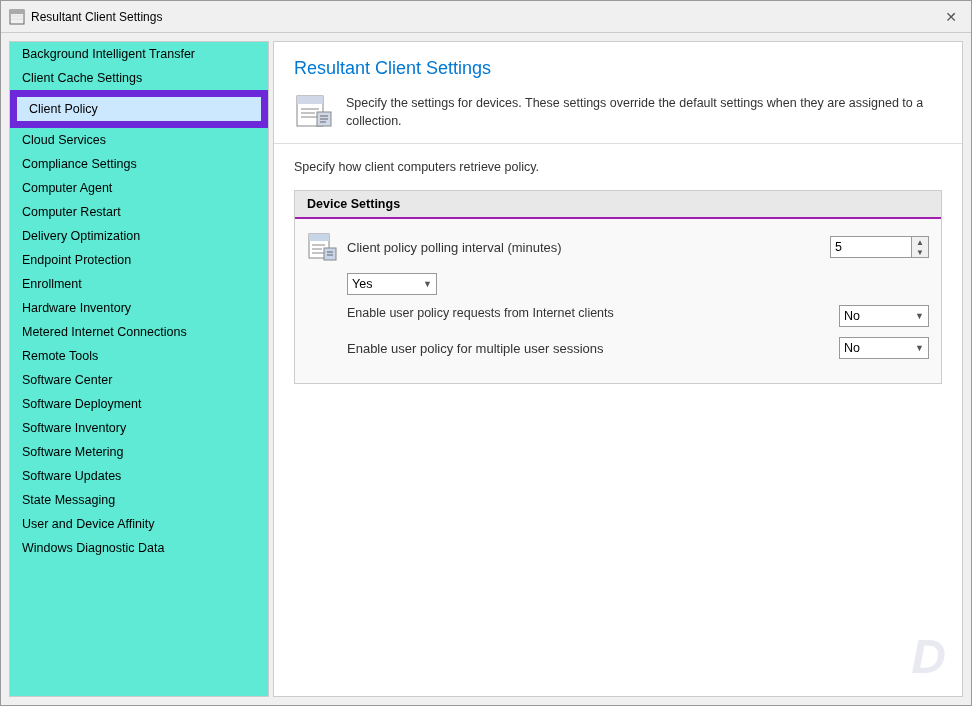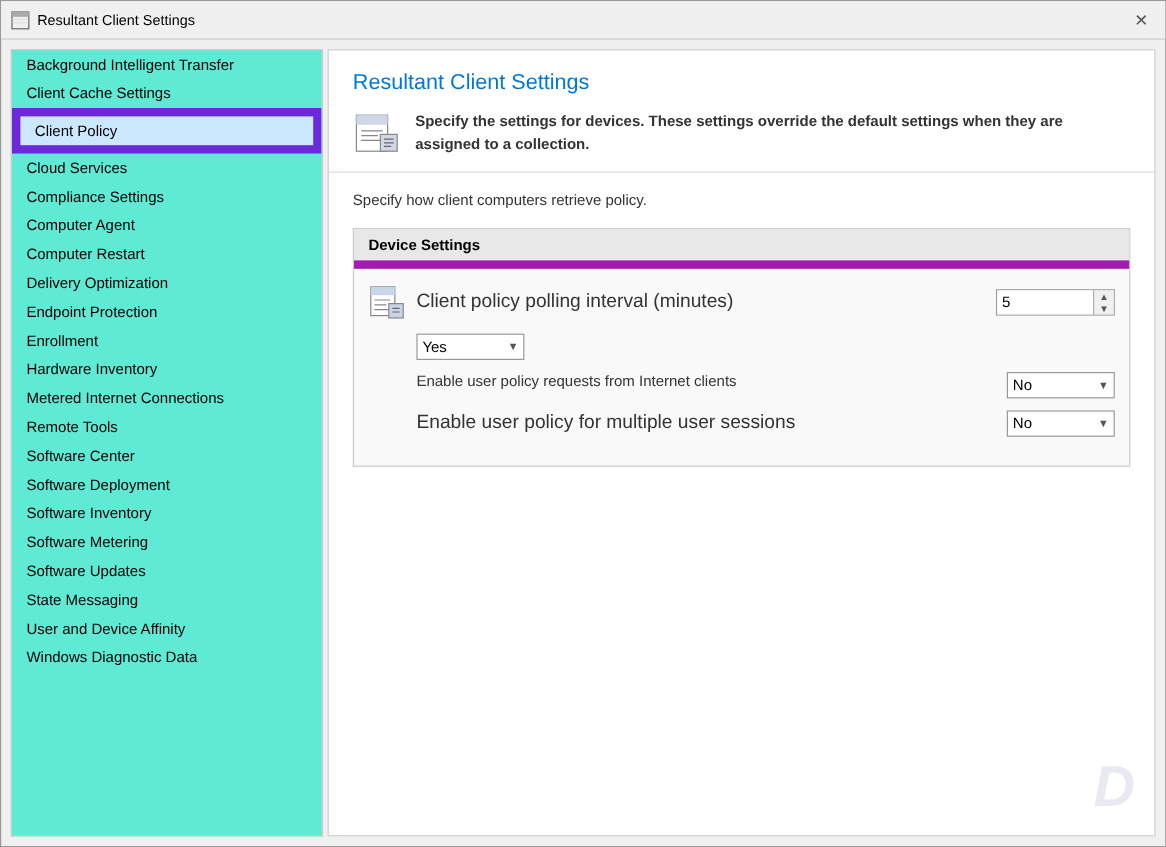--- a/index.html
+++ b/index.html
@@ -121,23 +121,22 @@
 
     .main-title {
       font-size: 18px;
       color: #0078d4;
       font-weight: normal;
       margin-bottom: 12px;
     }
 
     .main-header-body {
       display: flex;
-      align-items: center;
+      align-items: flex-end;
       gap: 12px;
-      font-weight: bold;
     }
 
     .header-icon {
       width: 40px;
       height: 40px;
       flex-shrink: 0;
       display: flex;
       align-items: center;
       justify-content: center;
     }
@@ -163,21 +162,21 @@
     .device-settings-box {
       border: 1px solid #ccc;
       background: #f9f9f9;
     }
 
     .device-settings-header {
       background: #e8e8e8;
       padding: 6px 12px;
       font-weight: bold;
       font-size: 12.5px;
-      border-bottom: 7px solid #a21caf;
+      border-bottom: 2px solid #a21caf;
     }
 
     .device-settings-body {
       padding: 12px;
     }
 
     .setting-row {
       display: flex;
       align-items: center;
       margin-bottom: 10px;
@@ -188,21 +187,21 @@
       margin-bottom: 12px;
     }
 
     .setting-row-top {
       align-items: flex-start;
       gap: 23px;
     }
 
     .setting-label {
       flex: 1;
-      font-size: 16px;
+      font-size: 13px;
       color: #333;
     }
 
     .setting-label-wrap {
       flex: 1;
       font-size: 12.5px;
       color: #333;
       line-height: 1.4;
     }
 

